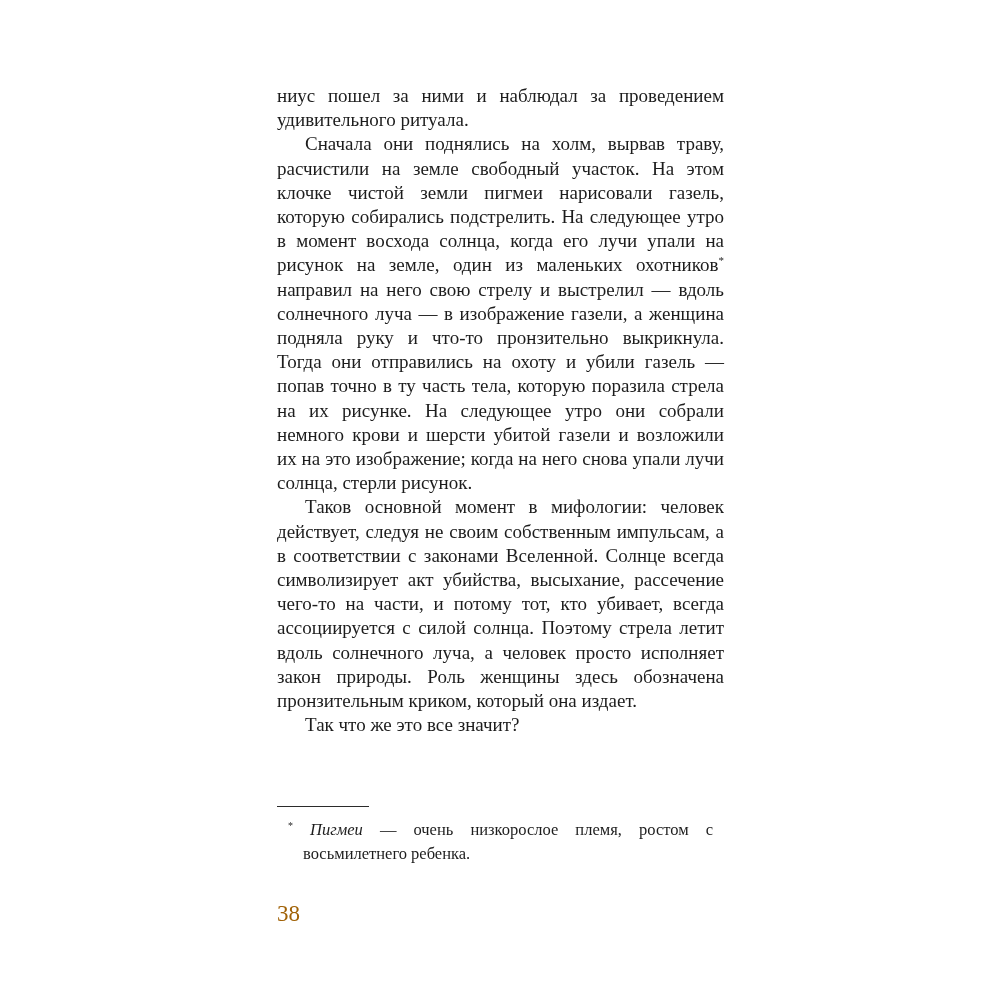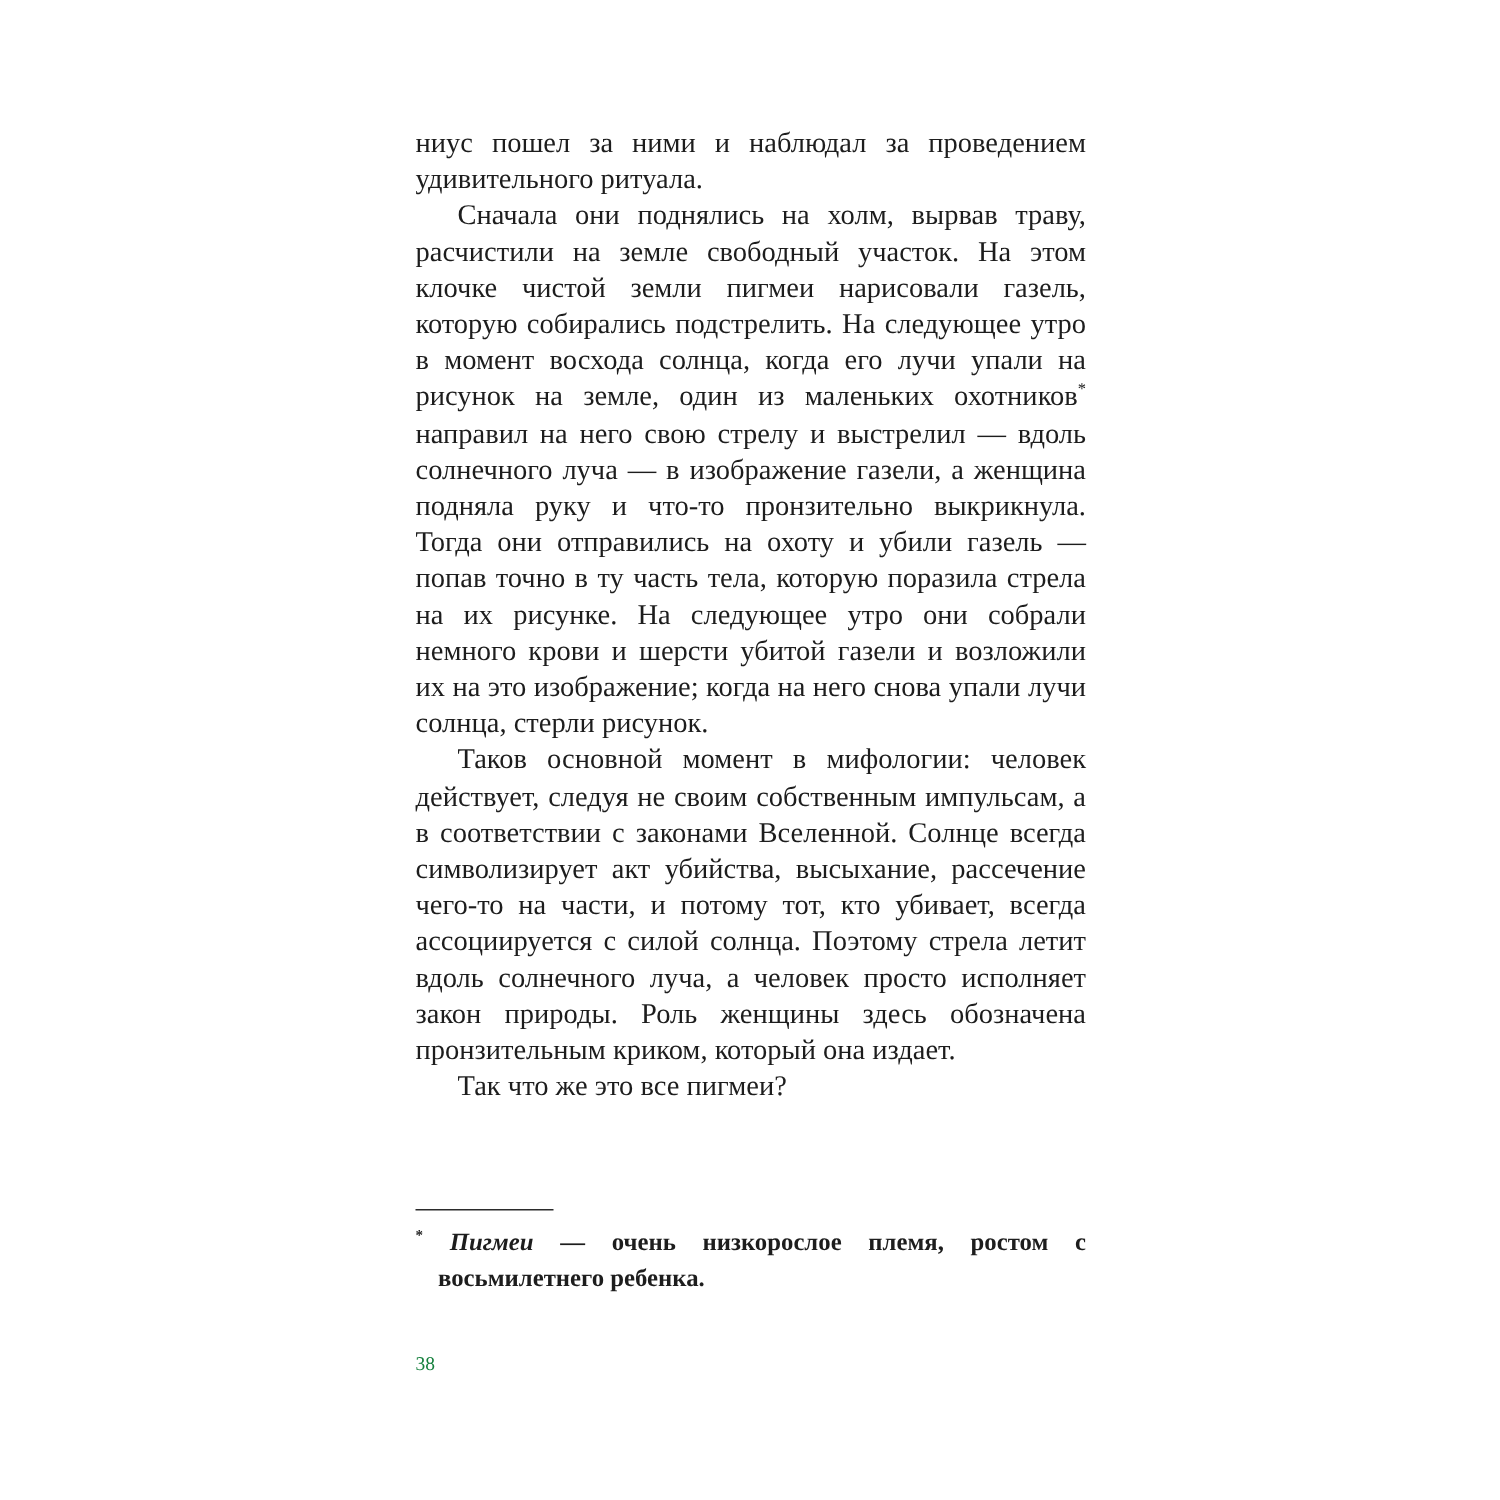--- a/index.html
+++ b/index.html
@@ -53,55 +53,54 @@
     hyphens: auto;
     -webkit-hyphens: auto;
   }
   .fn-rule {
     width: 92px;
     height: 0;
     border-top: 1px solid #2b2b2b;
     margin-bottom: 9px;
   }
   .fn-text {
-    margin: 0;
+    margin: 11px;
     padding-left: 15px;
     text-indent: -15px;
-    font-weight: bold;
   }
   .fn-marker {
     font-size: 10px;
     line-height: 0;
     vertical-align: super;
   }
   .fn-term {
     font-style: italic;
   }
   .page-number {
     position: absolute;
     left: 277px;
     top: 901px;
-    font-size: 13px;
-    color: #15803d;
+    font-size: 23px;
+    color: #a16207;
     text-align: right;
   }
 </style>
 </head>
 <body>
 
 <div class="page">
 
   <div class="text-block">
     <p class="continued">ниус пошел за ними и наблюдал за проведением удивительного ритуала.</p>
 
     <p><span>Сначала они поднялись на холм, вырвав траву, расчистили на земле свободный участок. На этом клочке чистой земли пигмеи нарисовали газель, которую собирались подстрелить. На следующее утро в момент восхода солнца, когда его лучи упали на рисунок на земле, один из маленьких охотников</span><sup class="fn-ref">*</sup><span> направил на него свою стрелу и выстрелил — вдоль солнечного луча — в изображение газели, а женщина подняла руку и что-то пронзительно выкрикнула. Тогда они отправились на охоту и убили газель — попав точно в ту часть тела, которую поразила стрела на их рисунке. На следующее утро они собрали немного крови и шерсти убитой газели и возложили их на это изображение; когда на него снова упали лучи солнца, стерли рисунок.</span></p>
 
     <p>Таков основной момент в мифологии: человек действует, следуя не своим собственным импульсам, а в соответствии с законами Вселенной. Солнце всегда символизирует акт убийства, высыхание, рассечение чего-то на части, и потому тот, кто убивает, всегда ассоциируется с силой солнца. Поэтому стрела летит вдоль солнечного луча, а человек просто исполняет закон природы. Роль женщины здесь обозначена пронзительным криком, который она издает.</p>
 
-    <p>Так что же это все пигмеи?</p>
+    <p>Так что же это все значит?</p>
   </div>
 
   <div class="footnote">
     <div class="fn-rule"></div>
     <p class="fn-text"><sup class="fn-marker">*</sup> <i class="fn-term">Пигмеи</i><span> — очень низкорослое племя, ростом с восьмилетнего ребенка.</span></p>
   </div>
 
   <div class="page-number">38</div>
 
 </div>

